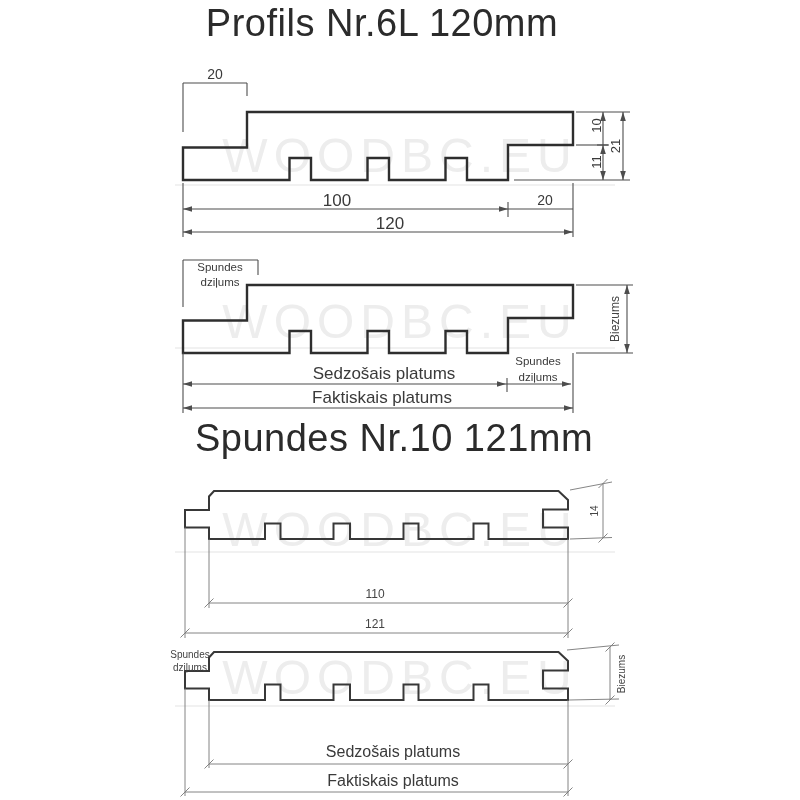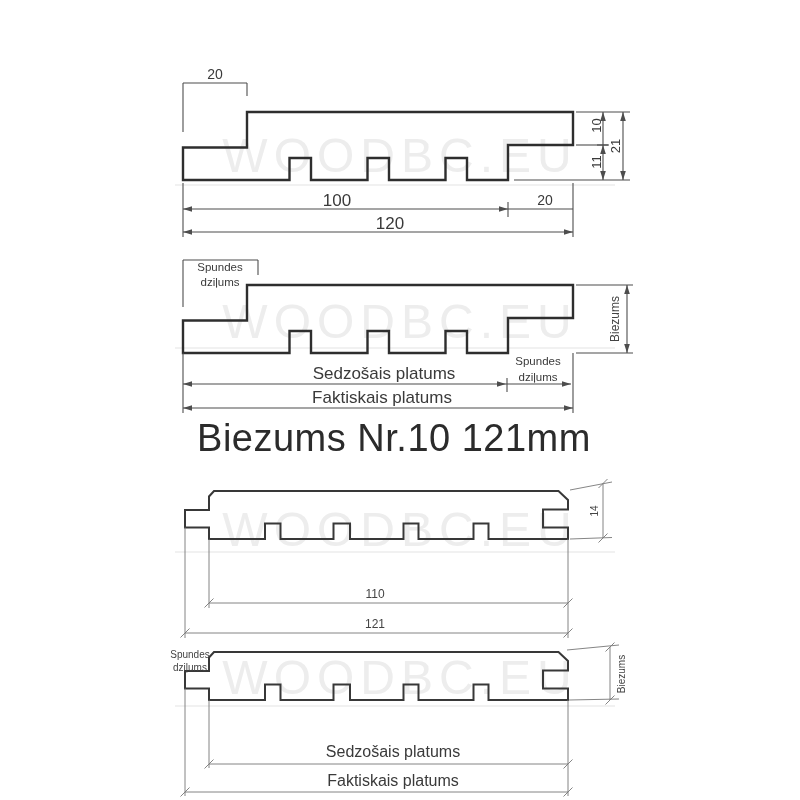--- a/index.html
+++ b/index.html
@@ -26,21 +26,22 @@
   .t10{font-size:10px;fill:#444444;}
   .lbl{font-size:17px;fill:#3a3a3a;}
   .lbl2{font-size:16px;fill:#3a3a3a;}
   text{text-anchor:middle;}
 </style>
 </head>
 <body>
 
 <div id="page">
 
-  <div id="title2" class="title">Biezums Nr.10 121mm</div>
+  <div id="title1" class="title">Profils Nr.6L 120mm</div>
+  <div id="title2" class="title">Spundes Nr.10 121mm</div>
 
   <svg id="d1" width="660" height="185" viewBox="0 0 660 185">
     <g>
       <text class="wm" x="400" y="112">WOODBC.EU</text>
       <line class="wmline" x1="175" y1="125" x2="615" y2="125"></line>
     </g>
     <path class="outline" d="M183,87.5 L247,87.5 L247,52 L573,52 L573,85 L508,85 L508,120
          L467,120 L467,98 L445.5,98 L445.5,120
          L389,120 L389,98 L367.5,98 L367.5,120
          L311,120 L311,98 L289.5,98 L289.5,120

